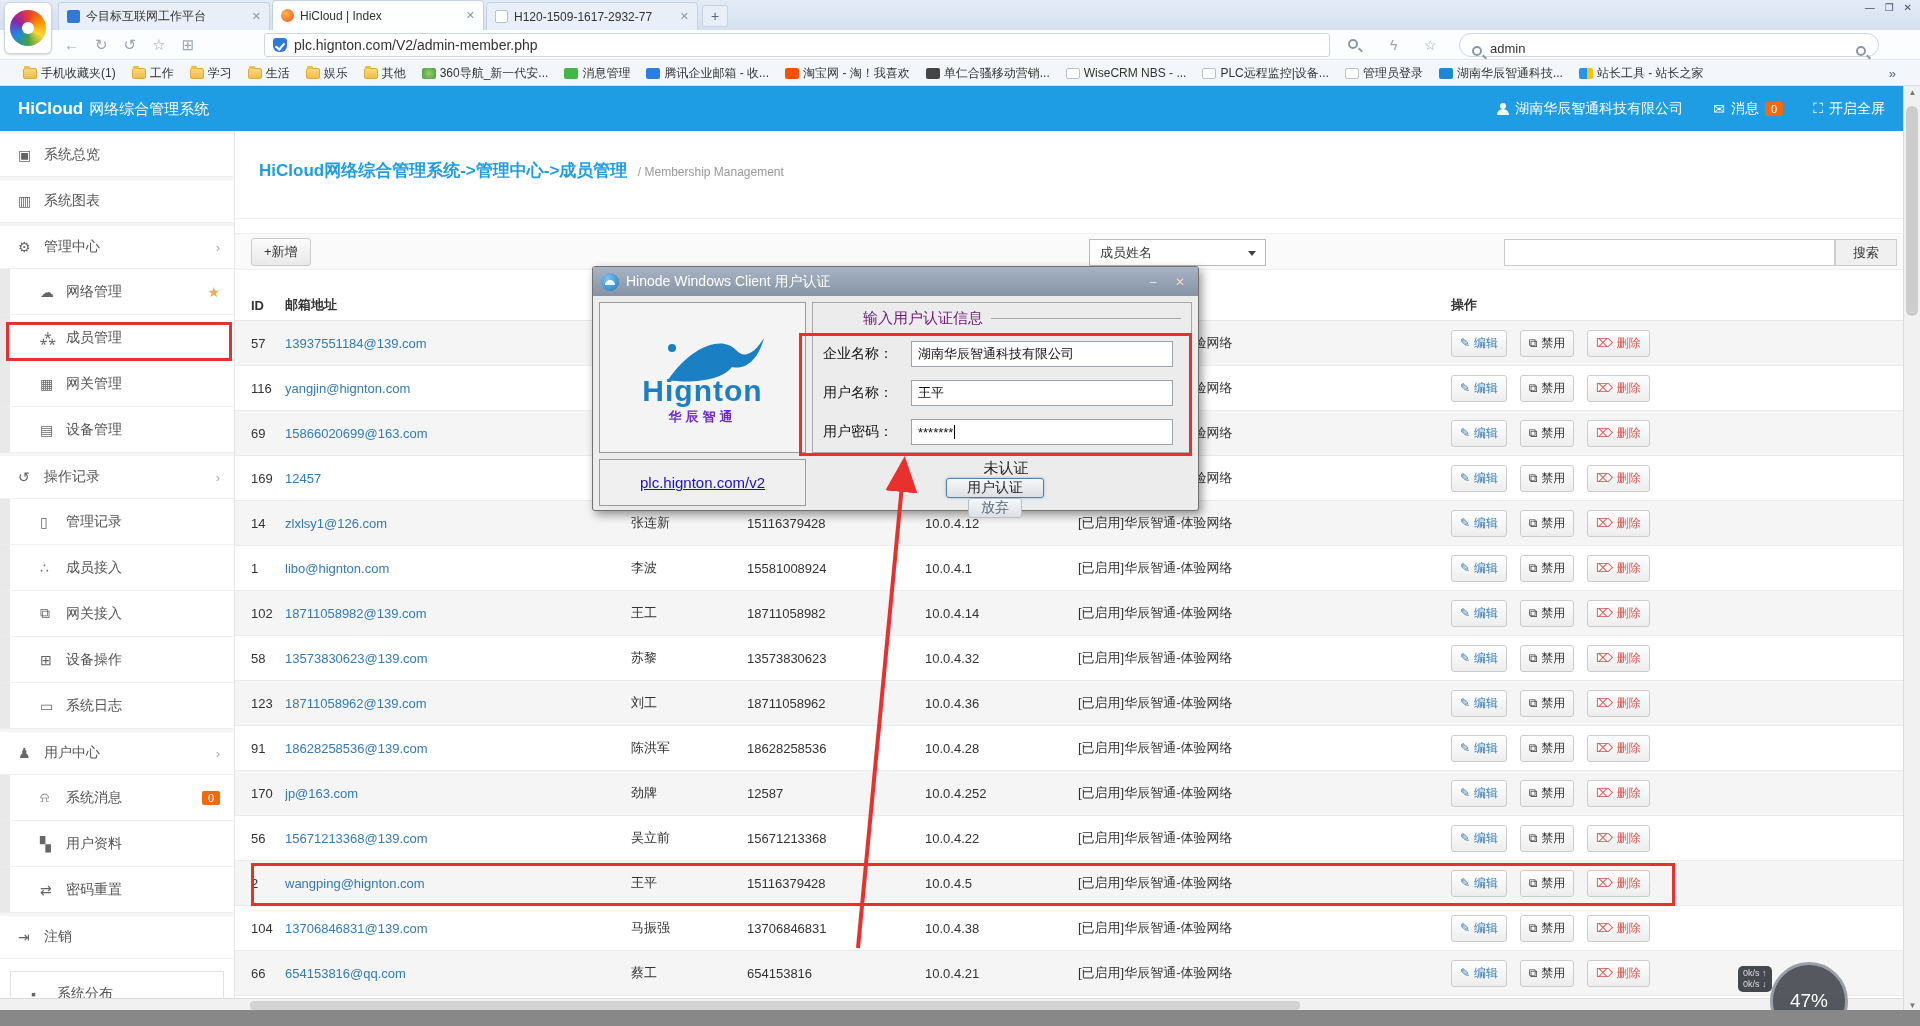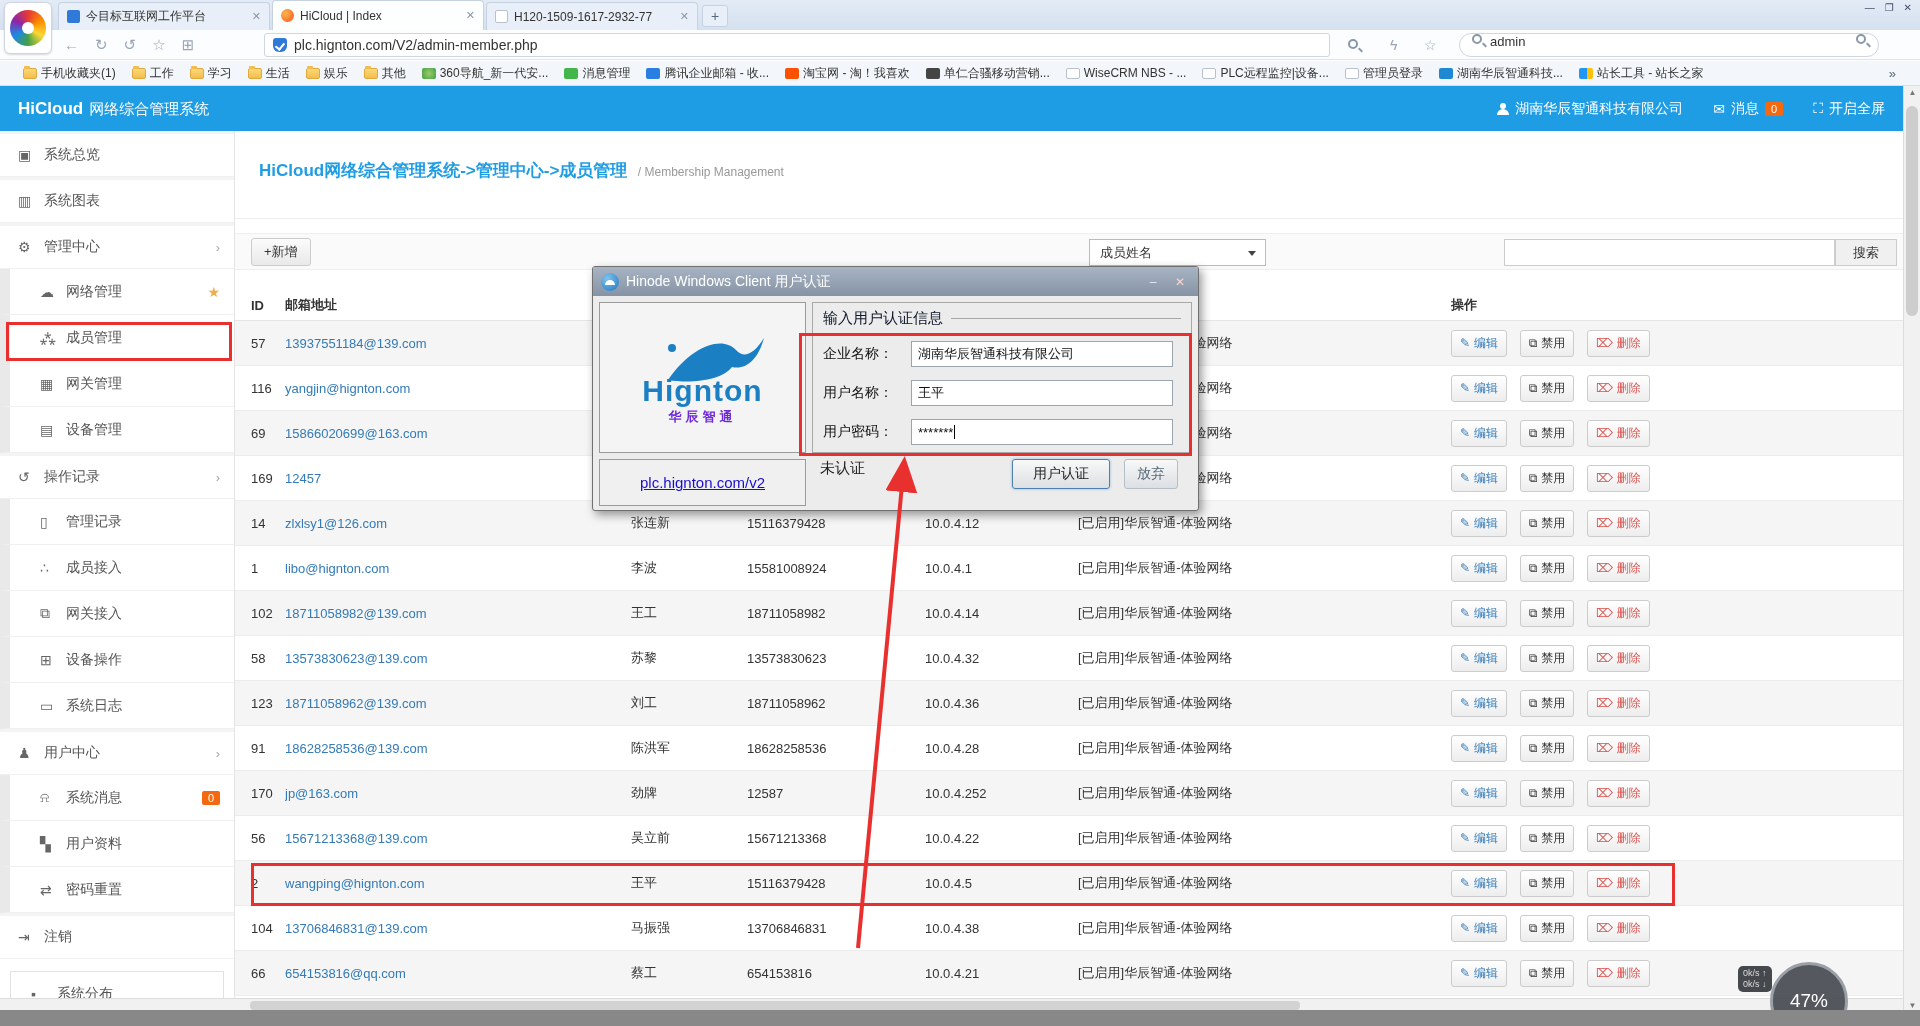--- a/index.html
+++ b/index.html
@@ -26,21 +26,21 @@
   .navbar { position:absolute; left:0; top:30px; width:1920px; height:30px; background:#fbfdff; border-bottom:1px solid #dde4ee; display:flex; align-items:center; }
   .navico { font-size:15px; color:#9aa7b8; margin-left:16px; }
   .navico:first-of-type { margin-left:64px; }
   .addressbar { position:absolute; left:264px; top:3px; width:1066px; height:24px; background:#fff; border:1px solid #cfd6e0; border-radius:3px; display:flex; align-items:center; gap:7px; padding:0 8px; }
   .shield { width:14px; height:14px; background:#2f7ad9; border-radius:3px 3px 6px 6px; position:relative; }
   .shield::after { content:""; position:absolute; left:4px; top:3px; width:4px; height:7px; border:solid #fff; border-width:0 2px 2px 0; transform:rotate(40deg); }
   .url { font-size:14px; color:#333; }
   .mag { width:10px; height:10px; border:2px solid #8a97a8; border-radius:50%; position:relative; display:inline-block; }
   .mag::after { content:""; position:absolute; left:8px; top:8px; width:5px; height:2px; background:#8a97a8; transform:rotate(45deg); }
   .tb-ico { position:absolute; top:7px; font-size:14px; color:#9aa7b8; }
-  .searchbox { position:absolute; left:1459px; top:3px; width:420px; height:24px; background:#fff; border:1px solid #cfd6e0; border-radius:12px; display:flex; align-items:flex-start; gap:8px; padding:0 12px; font-size:13px; color:#333; }
+  .searchbox { position:absolute; left:1459px; top:3px; width:420px; height:24px; background:#fff; border:1px solid #cfd6e0; border-radius:12px; display:flex; align-items:flex-end; gap:8px; padding:0 12px; font-size:13px; color:#333; }
   .searchbox .grow { flex:1; }
 
   .bookmarks { position:absolute; left:0; top:61px; width:1920px; height:25px; background:#f3f6fa; border-bottom:1px solid #d8dee8; display:flex; align-items:center; padding-left:23px; overflow:hidden; }
   .bm { display:inline-flex; align-items:center; gap:4px; font-size:12px; color:#333; margin-right:16px; white-space:nowrap; }
   .bm .ic { width:14px; height:11px; display:inline-block; border-radius:2px; }
   .ic-folder { background:linear-gradient(#fbd978,#f3bd4e); border:1px solid #dfa93e; position:relative; }
   .ic-folder::before { content:""; position:absolute; left:0; top:-3px; width:6px; height:3px; background:#f3bd4e; border-radius:1px 1px 0 0; }
   .ic-g360 { background:radial-gradient(circle,#9ccc65,#43a047); border-radius:50%; }
   .ic-msg { background:#43b649; border-radius:50%; }
   .ic-mail { background:#2a7de1; }
@@ -108,27 +108,27 @@
   .dlg-min, .dlg-close { font-size:12px; color:#e8eef5; width:20px; text-align:center; }
   .dlg-close { color:#ffd2cc; }
   .dlg-body { position:relative; height:216px; }
   .logobox { position:absolute; left:6px; top:6px; width:207px; height:151px; background:#f4f4f4; border:1px solid #9b9b9b; display:flex; flex-direction:column; align-items:center; justify-content:center; }
   .lg-text { font-size:30px; font-weight:bold; color:#1b7fc4; letter-spacing:1px; margin-top:-8px; }
   .lg-sub { font-size:13px; font-weight:bold; color:#6d28d9; letter-spacing:4px; }
   .linkbox { position:absolute; left:6px; top:163px; width:207px; height:47px; background:#f0f0f0; border:1px solid #9b9b9b; display:flex; align-items:center; justify-content:center; }
   .dlg-link { color:#1a0dcc; font-size:15px; text-decoration:underline; }
   .grp { position:absolute; left:219px; top:6px; width:380px; height:151px; border:1px solid #a8a8a8; background:#ececec; padding:6px 10px; }
   .grp-hd { display:flex; align-items:center; gap:8px; }
-  .grp-hd span { font-size:15px; color:#0f172a; }
+  .grp-hd span { font-size:15px; color:#701a75;margin-left:40px; }
   .grp-hd i { flex:1; border-top:1px solid #a8a8a8; }
   .frow { display:flex; align-items:center; margin-top:13px; }
   .flabel { width:88px; font-size:14px; color:#111; }
   .finput { width:262px; height:26px; background:#fff; border:1px solid #9aa5ad; font-size:13px; color:#111; display:flex; align-items:center; padding:0 6px; }
   .fcaret { display:inline-block; width:1px; height:14px; background:#000; margin-left:1px; }
-  .dlg-foot { position:absolute; left:219px; top:163px; width:380px; height:47px; display:flex; align-items:flex-start; }
+  .dlg-foot { position:absolute; left:219px; top:163px; width:380px; height:47px; display:flex; align-items:center;flex-direction:column; }
   .dlg-status { font-size:15px; color:#222; margin-left:8px; flex:1; }
   .dbtn { height:30px; border:1px solid #8e9aa6; background:linear-gradient(#f8f8f8,#dcdfe3); border-radius:3px; font-size:14px; color:#222; padding:0 20px; margin-right:14px; font-family:inherit; }
   .dbtn.primary { border-color:#4f7fae; box-shadow:0 0 3px #8ab6dd; }
   .dbtn.cancel { color:#5a6a78; border-color:#b6bec6; padding:0 12px; }
 
   
   .ann { position:absolute; border:3px solid #e8312f; z-index:40; pointer-events:none; }
   .ann-fields { z-index:66; }
   #arrow-svg { position:absolute; left:0; top:0; width:1920px; height:1026px; z-index:67; pointer-events:none; }
 

